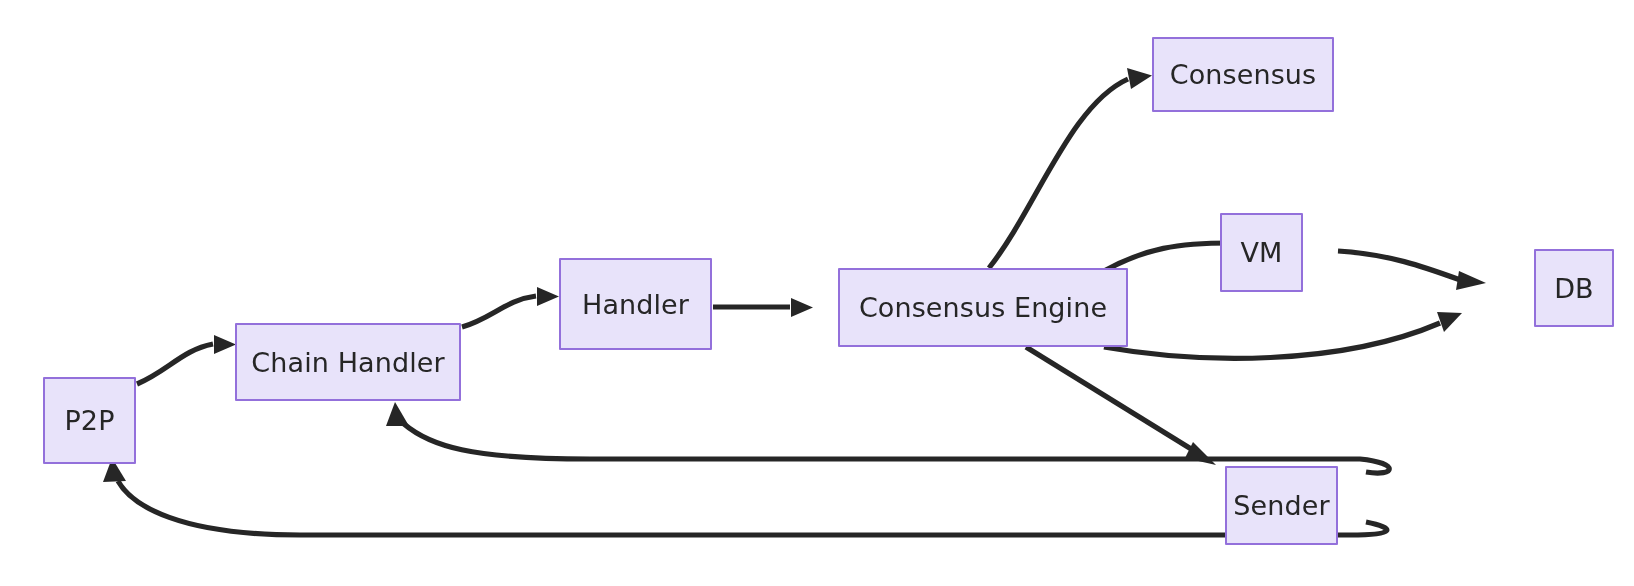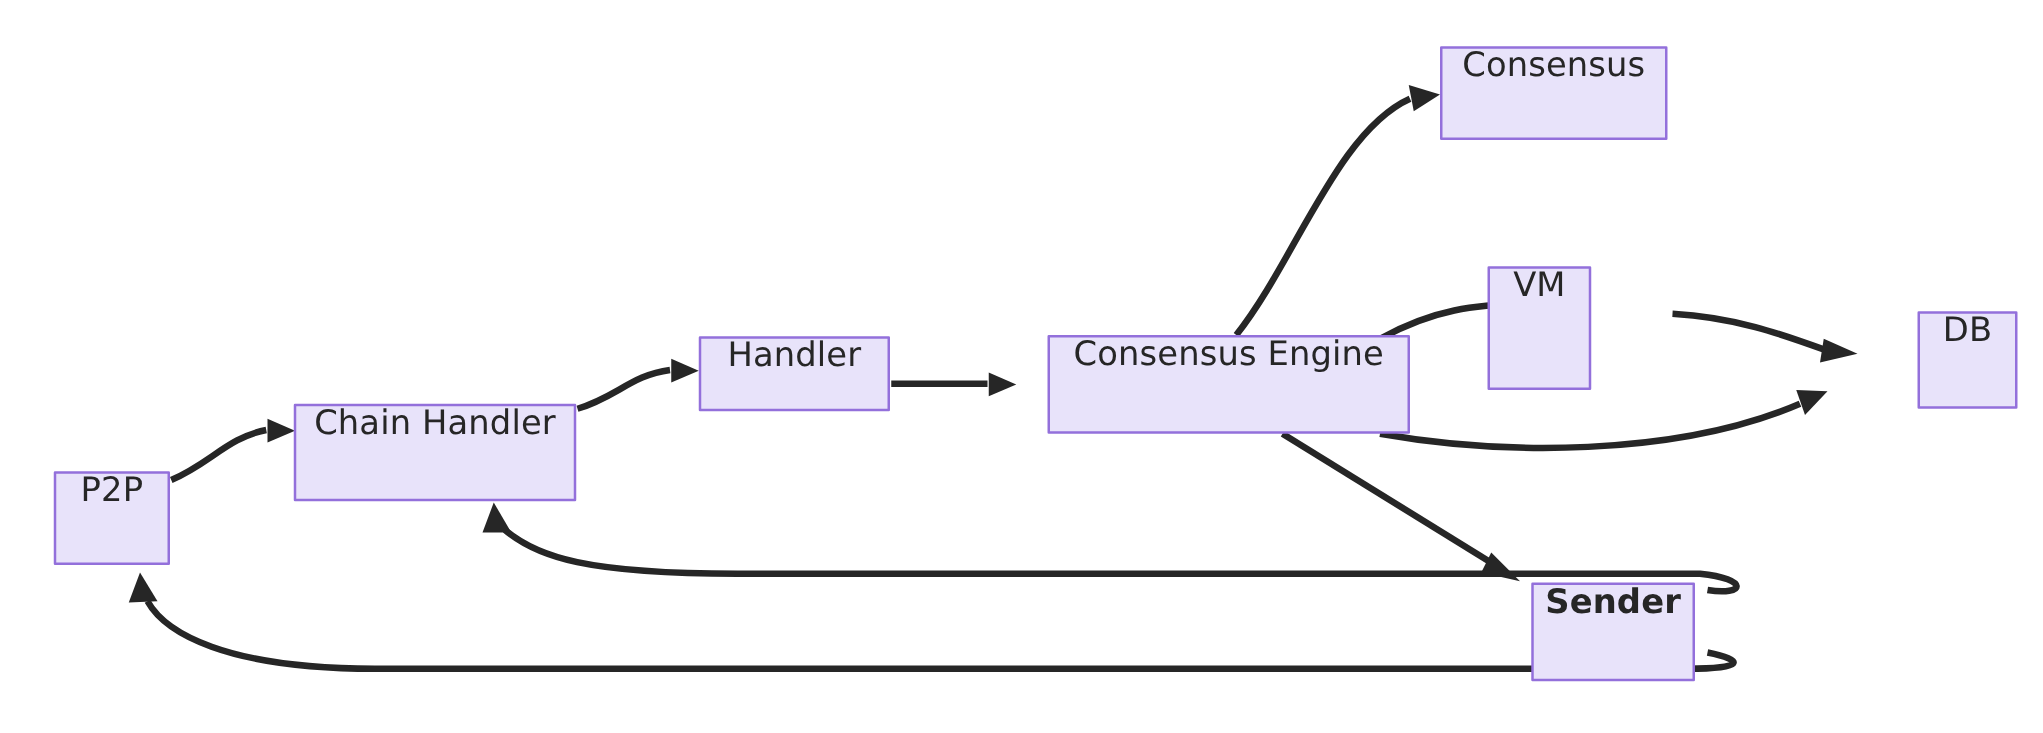--- a/index.html
+++ b/index.html
@@ -26,20 +26,21 @@
     left: 0;
     top: 0;
     width: 1634px;
     height: 586px;
     pointer-events: none;
   }
   .node {
     position: absolute;
     box-sizing: border-box;
     display: flex;
+    align-items: center;
     justify-content: center;
     background: #e8e3fa;
     border: 2px solid #9370db;
     border-radius: 1px;
     color: #262626;
     font-size: 27px;
     line-height: 1;
     letter-spacing: 0.1px;
     white-space: nowrap;
   }
@@ -110,45 +111,45 @@
       <path class="edge-path" d="M 1366,472 C 1396,477 1400,463 1360,459 L 590,459 C 470,459 430,446 404,424"></path>
       <polygon class="arrow-head" points="395,402 409,426 386,426"></polygon>
     </g>
 
     <g>
       <path class="edge-path" d="M 1366,522 C 1396,528 1396,535 1350,535 L 300,535 C 180,535 132,506 118,481"></path>
       <polygon class="arrow-head" points="112,458 126,481 103,482"></polygon>
     </g>
   </svg>
 
-  <div class="node" style="left:43px; top:377px; width:93px; height:75px;">
+  <div class="node" style="left:43px; top:377px; width:93px; height:87px;">
     <span class="node-label">P2P</span>
   </div>
 
   <div class="node" style="left:235px; top:323px; width:226px; height:78px;">
     <span class="node-label">Chain Handler</span>
   </div>
 
-  <div class="node" style="left:559px; top:269px; width:153px; height:60px;">
+  <div class="node" style="left:559px; top:258px; width:153px; height:92px;">
     <span class="node-label">Handler</span>
   </div>
 
   <div class="node" style="left:813px; top:268px; width:290px; height:79px;margin-left:25px;">
     <span class="node-label">Consensus Engine</span>
   </div>
 
   <div class="node" style="left:1152px; top:37px; width:182px; height:75px;">
     <span class="node-label">Consensus</span>
   </div>
 
-  <div class="node" style="left:1190px; top:213px; width:83px; height:99px;">
+  <div class="node" style="left:1220px; top:213px; width:83px; height:79px;">
     <span class="node-label">VM</span>
   </div>
 
   <div class="node" style="left:1486px; top:249px; width:80px; height:78px;margin-left:48px;">
     <span class="node-label">DB</span>
   </div>
 
-  <div class="node" style="left:1225px; top:466px; width:131px; height:79px;font-weight:bold;">
+  <div class="node" style="left:1225px; top:466px; width:113px; height:79px;">
     <span class="node-label">Sender</span>
   </div>
 
 </div>
 
 </body></html>

